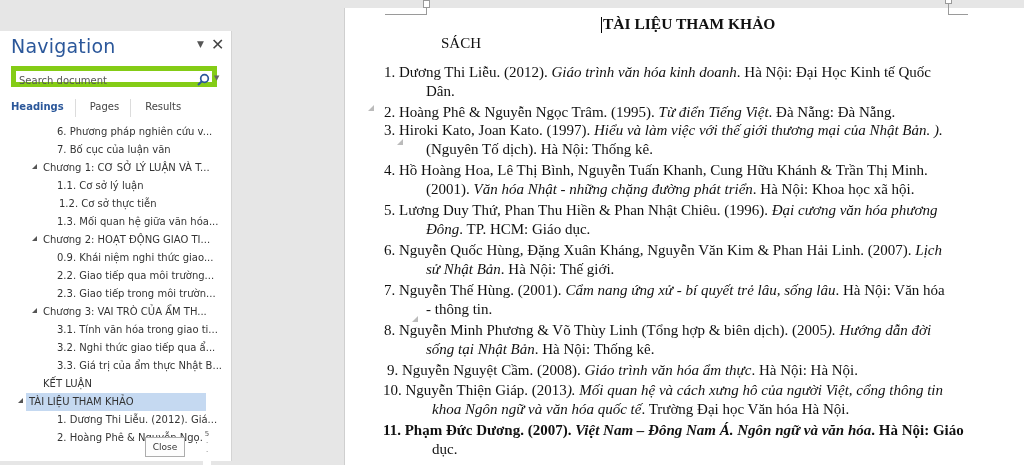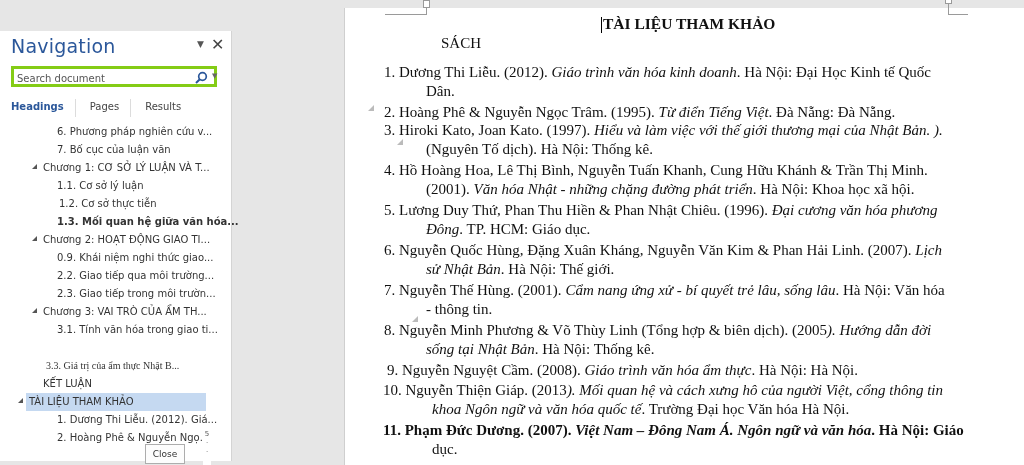--- a/index.html
+++ b/index.html
@@ -13,21 +13,21 @@
     }
     .nav-title {
       position: absolute; left: 11px; top: 4px; font-size: 19px; color: #2b579a;
       font-family: "DejaVu Sans", sans-serif; font-weight: normal; letter-spacing: 0.2px;
     }
     .nav-ctrl { position: absolute; top: 6px; font-size: 12px; color: #555; cursor: pointer; }
     .nav-dropdown { left: 197px; top: 8px; font-size: 9px; }
     .nav-close { left: 211px; top: 4px; font-size: 16px; color: #444; }
     .search-box {
       position: absolute; left: 11px; top: 35px; width: 206px; height: 21px;
-      border: 3px solid #84cc16; background: #fff;
+      border: 5px solid #84cc16; background: #fff;
     }
     .search-input {
       position: absolute; left: 0; top: 0; width: 170px; height: 19px; border: none; outline: none;
       font-family: "DejaVu Sans", sans-serif; font-size: 10px; padding-left: 3px; color: #333; background: transparent;
     }
     .search-input::placeholder { color: #555; }
     .search-icon { position: absolute; left: 180px; top: 2px; width: 14px; height: 14px; cursor: pointer; }
     .search-caret { position: absolute; left: 198px; top: 3px; font-size: 7px; color: #666; cursor: pointer; }
 
     .tabs { position: absolute; left: 11px; top: 70px; height: 16px; display: flex; font-size: 10px; }
@@ -42,21 +42,21 @@
     }
     .tree-item.selected { background: #c5d9f1; }
     .tri {
       position: absolute; width: 0; height: 0; border-style: solid;
       border-width: 0 0 5px 5px; border-color: transparent transparent #555 transparent;
     }
 
     .close-btn {
       position: absolute; left: 145px; top: 437px; width: 40px; height: 20px;
       border: 1px solid #adadad; background: #fdfdfd; font-family: "DejaVu Sans", sans-serif;
-      font-size: 9px; color: #333; cursor: pointer; margin-top: 7px;
+      font-size: 9px; color: #333; cursor: pointer;
     }
     .vruler {
       position: absolute; left: 203px; top: 430px; width: 8px; height: 35px; background: #fff;
       font-size: 7px; color: #555; text-align: center; line-height: 9px;
     }
 
     
     .page {
       position: absolute; left: 344px; top: 8px; width: 700px; height: 470px; background: #fff;
       border-left: 1px solid #cfcfcf;
@@ -111,30 +111,31 @@
     </div>
   </div>
 
   <div class="tree">
     <div class="tree-item" style="left:57px;top:0px;"><span>6. Phương pháp nghiên cứu v...</span></div>
     <div class="tree-item" style="left:57px;top:18px;"><span>7. Bố cục của luận văn</span></div>
     <span class="tri" style="left:32px;top:41px;"></span>
     <div class="tree-item" style="left:43px;top:36px;"><span>Chương 1: CƠ SỞ LÝ LUẬN VÀ T...</span></div>
     <div class="tree-item" style="left:57px;top:54px;"><span>1.1. Cơ sở lý luận</span></div>
     <div class="tree-item" style="left:59px;top:72px;"><span>1.2. Cơ sở thực tiễn</span></div>
-    <div class="tree-item" style="left:57px;top:90px;font-weight:bold;"><span>1.3. Mối quan hệ giữa văn hóa...</span></div>
+    <div class="tree-item" style="left:57px;top:90px;"><span>1.3. Mối quan hệ giữa văn hóa...</span></div>
     <span class="tri" style="left:32px;top:113px;"></span>
     <div class="tree-item" style="left:43px;top:108px;"><span>Chương 2: HOẠT ĐỘNG GIAO TI...</span></div>
     <div class="tree-item" style="left:57px;top:126px;"><span>0.9. Khái niệm nghi thức giao...</span></div>
     <div class="tree-item" style="left:57px;top:144px;"><span>2.2. Giao tiếp qua môi trường...</span></div>
     <div class="tree-item" style="left:57px;top:162px;"><span>2.3. Giao tiếp  trong môi trườn...</span></div>
     <span class="tri" style="left:32px;top:185px;"></span>
     <div class="tree-item" style="left:43px;top:180px;"><span>Chương 3: VAI TRÒ CỦA ẨM TH...</span></div>
     <div class="tree-item" style="left:57px;top:198px;"><span>3.1. Tính văn hóa trong giao ti...</span></div>
-    <div class="tree-item" style="left:46px;top:234px;font-family:Liberation Serif, serif;"><span>3.3. Giá trị của ẩm thực Nhật B...</span></div>
+    <div class="tree-item" style="left:57px;top:216px;"><span>3.2. Nghi thức giao tiếp qua ẩ...</span></div>
+    <div class="tree-item" style="left:57px;top:234px;"><span>3.3. Giá trị của ẩm thực Nhật B...</span></div>
     <div class="tree-item" style="left:43px;top:252px;"><span>KẾT LUẬN</span></div>
     <span class="tri" style="left:18px;top:275px;"></span>
     <div class="tree-item selected" style="left:26px;top:270px;width:180px;padding-left:3px;"><span>TÀI LIỆU THAM KHẢO</span></div>
     <div class="tree-item" style="left:57px;top:288px;"><span>1. Dương Thi Liễu. (2012). Giá...</span></div>
     <div class="tree-item" style="left:57px;top:306px;"><span>2. Hoàng Phê &amp; Nguyễn Ngọ...</span></div>
   </div>
 </div>
 
 <button class="close-btn">Close</button>
 <div class="vruler"><span>5</span><br>·<br>·</div>

